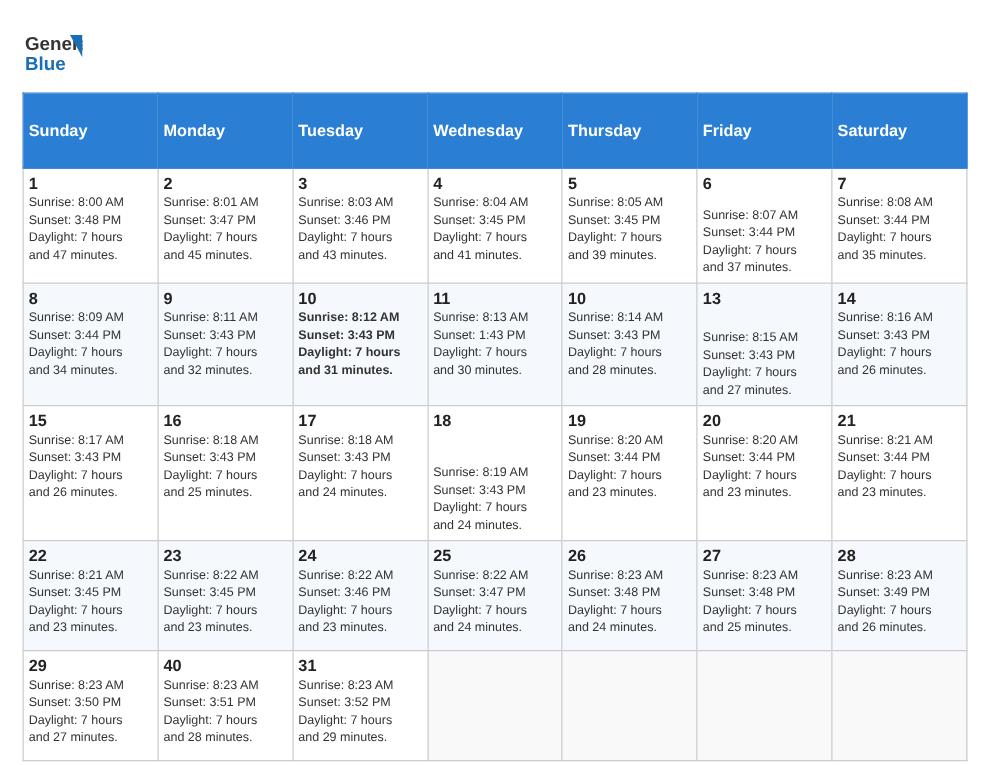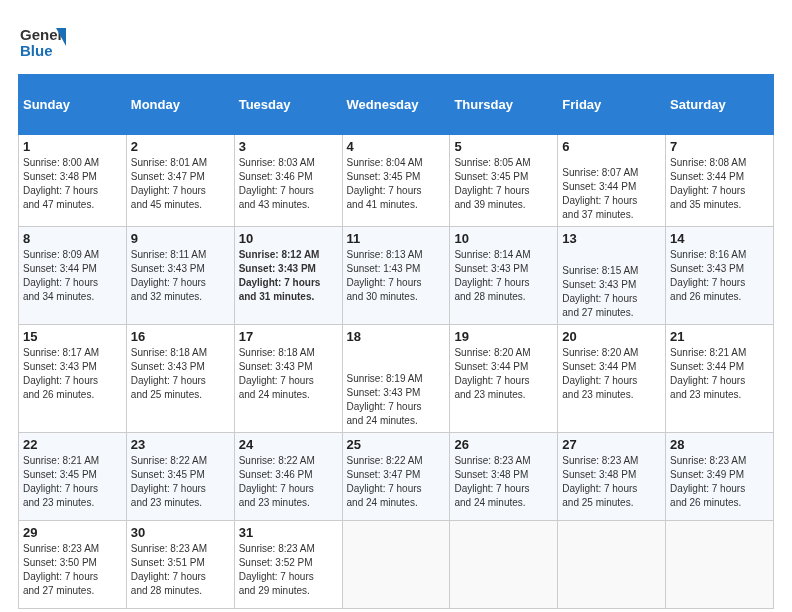--- a/index.html
+++ b/index.html
@@ -315,21 +315,21 @@
         </tr>
         <tr>
           <td>
             <span class="day-num">29</span>
             <div class="day-info" style="white-space: pre-line;">Sunrise: 8:23 AM
 Sunset: 3:50 PM
 Daylight: 7 hours
 and 27 minutes.</div>
           </td>
           <td>
-            <span class="day-num">30</span>
+            <span class="day-num">40</span>
             <div class="day-info" style="white-space: pre-line;">Sunrise: 8:23 AM
 Sunset: 3:51 PM
 Daylight: 7 hours
 and 28 minutes.</div>
           </td>
           <td>
             <span class="day-num">31</span>
             <div class="day-info" style="white-space: pre-line;">Sunrise: 8:23 AM
 Sunset: 3:52 PM
 Daylight: 7 hours

